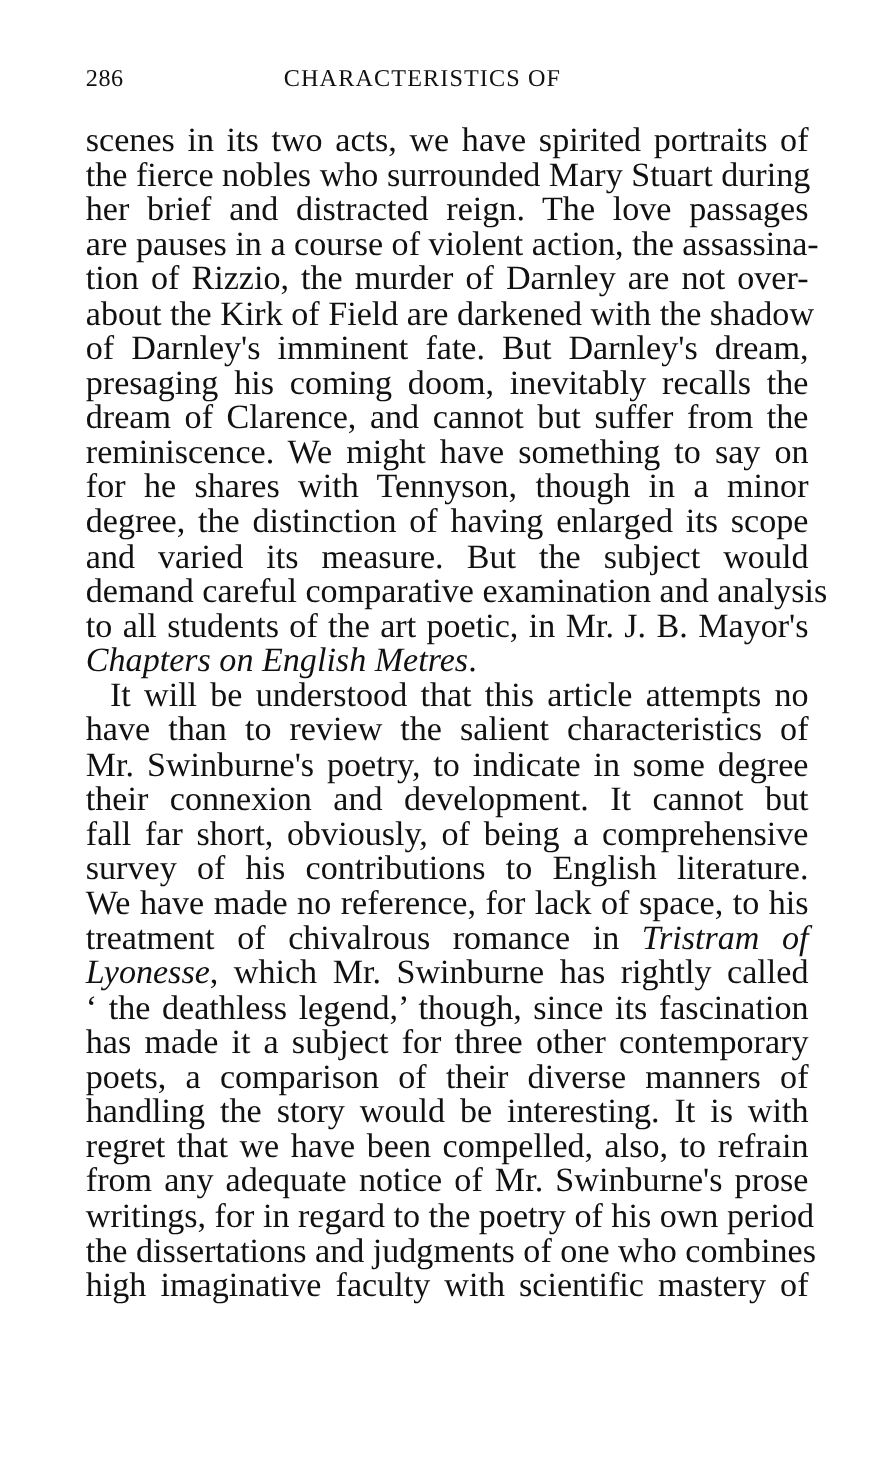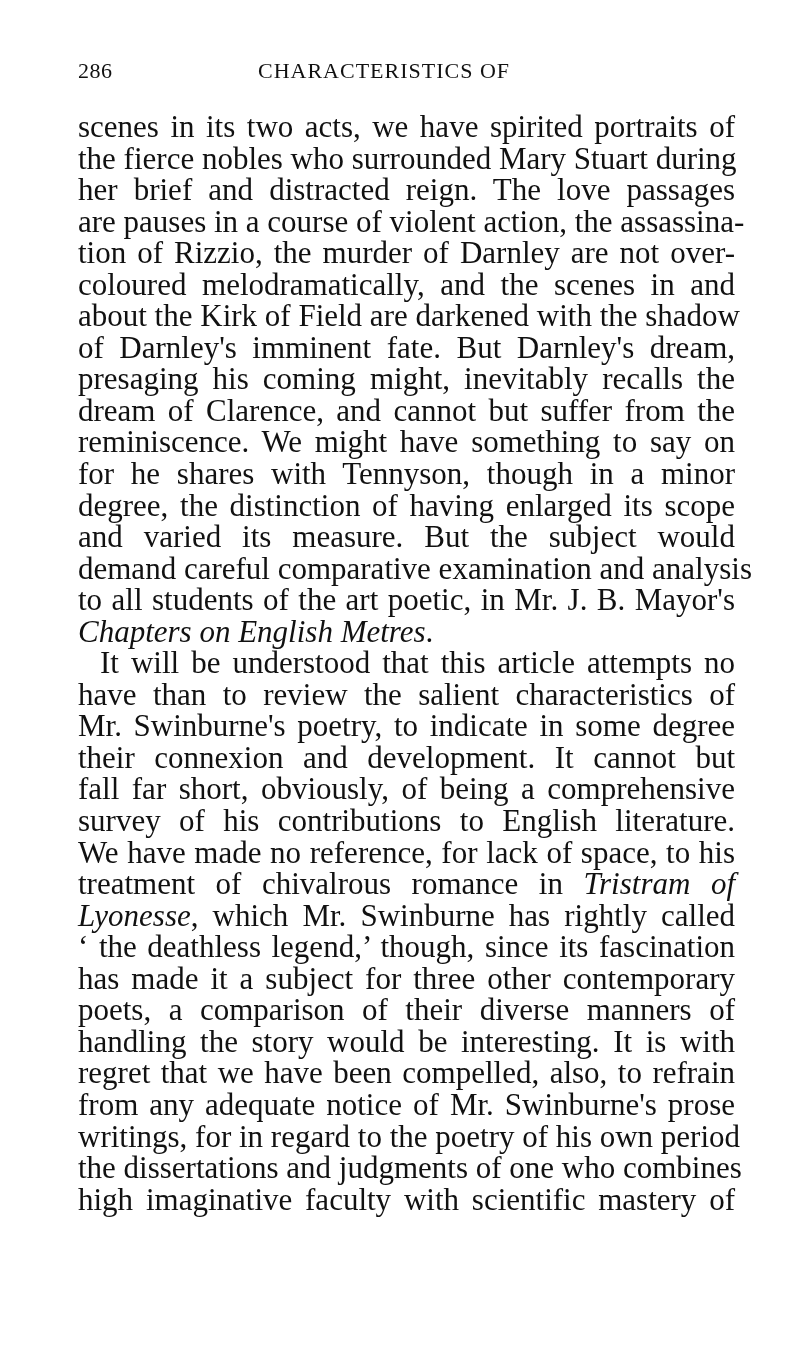--- a/index.html
+++ b/index.html
@@ -22,24 +22,23 @@
   <span class="pageno">286</span>
   <span class="running">CHARACTERISTICS OF</span>
 </div>
 
 <div class="body" id="body">
     <div class="line">scenes in its two acts, we have spirited portraits of</div>
     <div class="line">the fierce nobles who surrounded Mary Stuart during</div>
     <div class="line">her brief and distracted reign.  The love passages</div>
     <div class="line">are pauses in a course of violent action, the assassina-</div>
     <div class="line">tion of Rizzio, the murder of Darnley are not over-</div>
-    <div class="line">coloured melodramatically, and the scenes in and</div>
     <div class="line">about the Kirk of Field are darkened with the shadow</div>
     <div class="line">of Darnley's imminent fate.  But Darnley's dream,</div>
-    <div class="line">presaging his coming might, inevitably recalls the</div>
+    <div class="line">presaging his coming doom, inevitably recalls the</div>
     <div class="line">dream of Clarence, and cannot but suffer from the</div>
     <div class="line">reminiscence.  We might have something to say on</div>
     <div class="line">for he shares with Tennyson, though in a minor</div>
     <div class="line">degree, the distinction of having enlarged its scope</div>
     <div class="line">and varied its measure.  But the subject would</div>
     <div class="line">demand careful comparative examination and analysis</div>
     <div class="line">to all students of the art poetic, in Mr. J. B. Mayor's</div>
     <div class="line last"><i>Chapters on English Metres</i>.</div>
     <div class="line indent">It will be understood that this article attempts no</div>
     <div class="line">have than to review the salient characteristics of</div>

